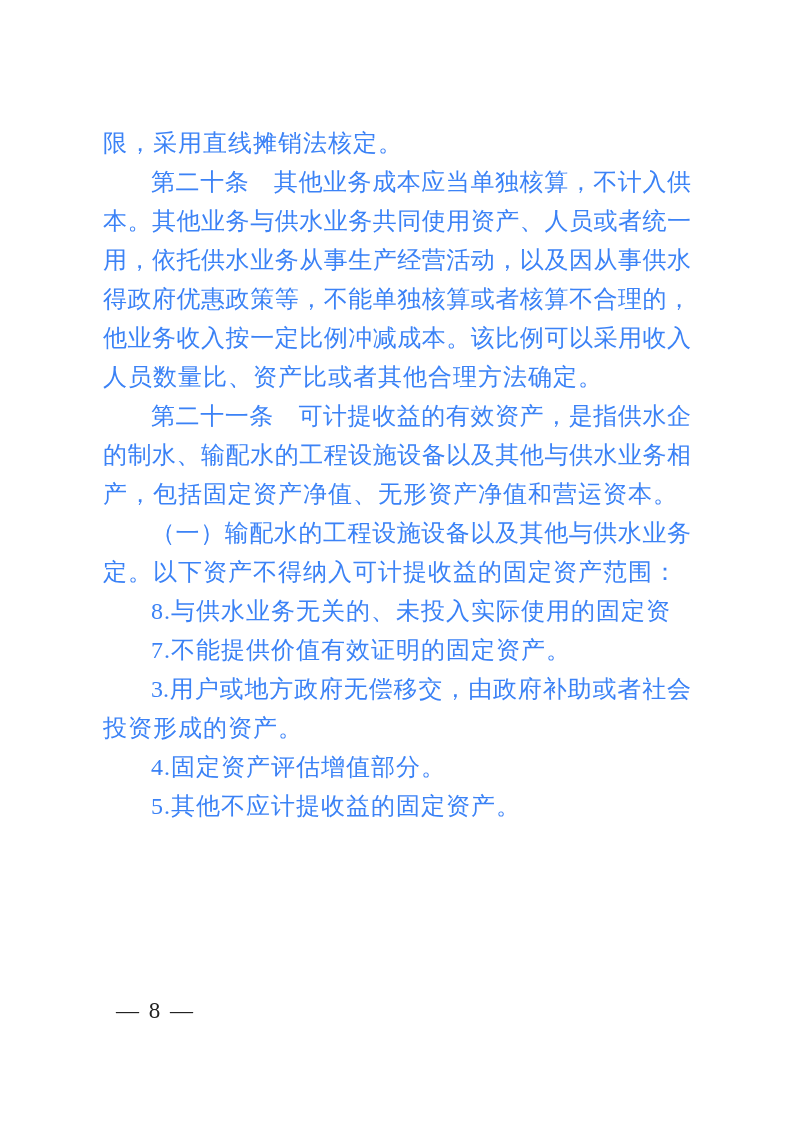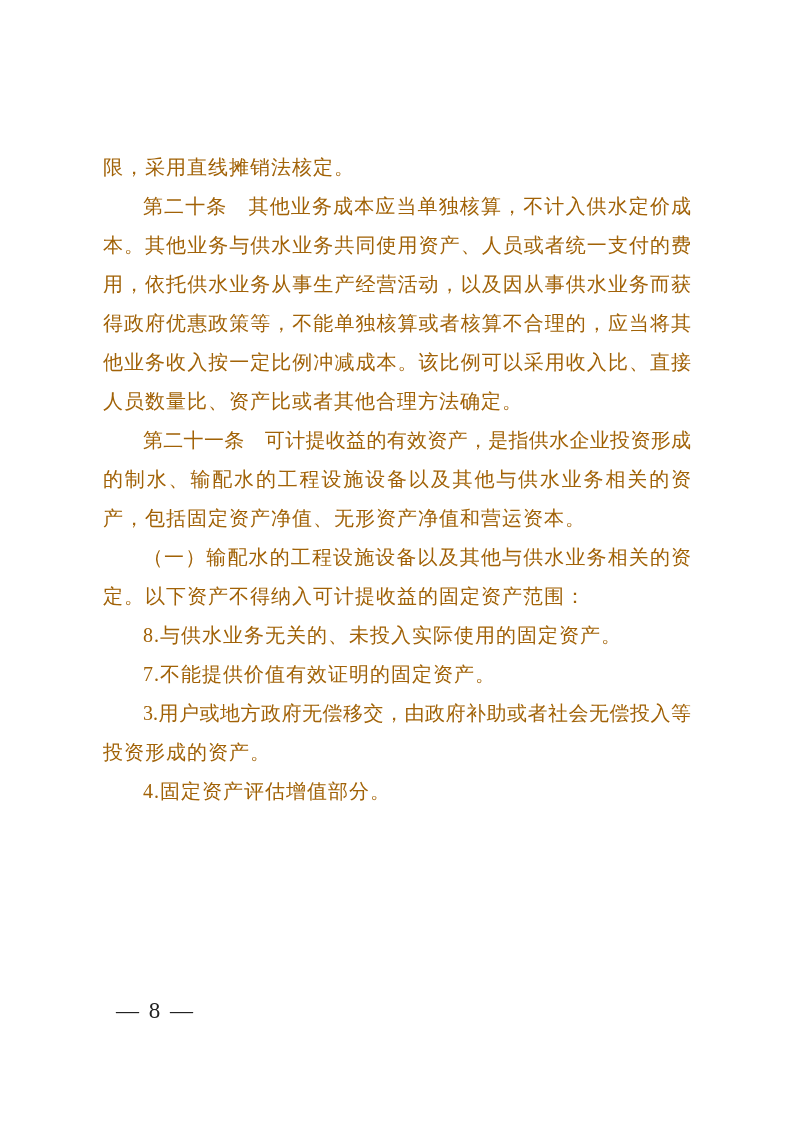--- a/index.html
+++ b/index.html
@@ -11,25 +11,25 @@
     position: relative;
     width: 793px;
     height: 1122px;
     background: #ffffff;
     overflow: hidden;
     font-family: "Liberation Serif", "DejaVu Serif", serif;
   }
   .doc-body {
     position: absolute;
     left: 103px;
-    top: 148px;
+    top: 124px;
     width: 588px;
-    font-size: 20px;
+    font-size: 24px;
     line-height: 39px;
-    color: #a16207;
+    color: #3b82f6;
   }
   .para {
     margin: 0;
     padding: 0;
   }
   .line {
     height: 39px;
     overflow: hidden;
   }
   
@@ -86,15 +86,18 @@
       <div class="para">
         <div class="line ind">7.不能提供价值有效证明的固定资产。</div>
       </div>
       <div class="para">
         <div class="line just ind">3.用户或地方政府无偿移交，由政府补助或者社会无偿投入等</div>
         <div class="line">投资形成的资产。</div>
       </div>
       <div class="para">
         <div class="line ind">4.固定资产评估增值部分。</div>
       </div>
+      <div class="para">
+        <div class="line ind">5.其他不应计提收益的固定资产。</div>
+      </div>
     </div>
   <div class="page-footer">— 8 —</div>
 </div>
 
 </body></html>

